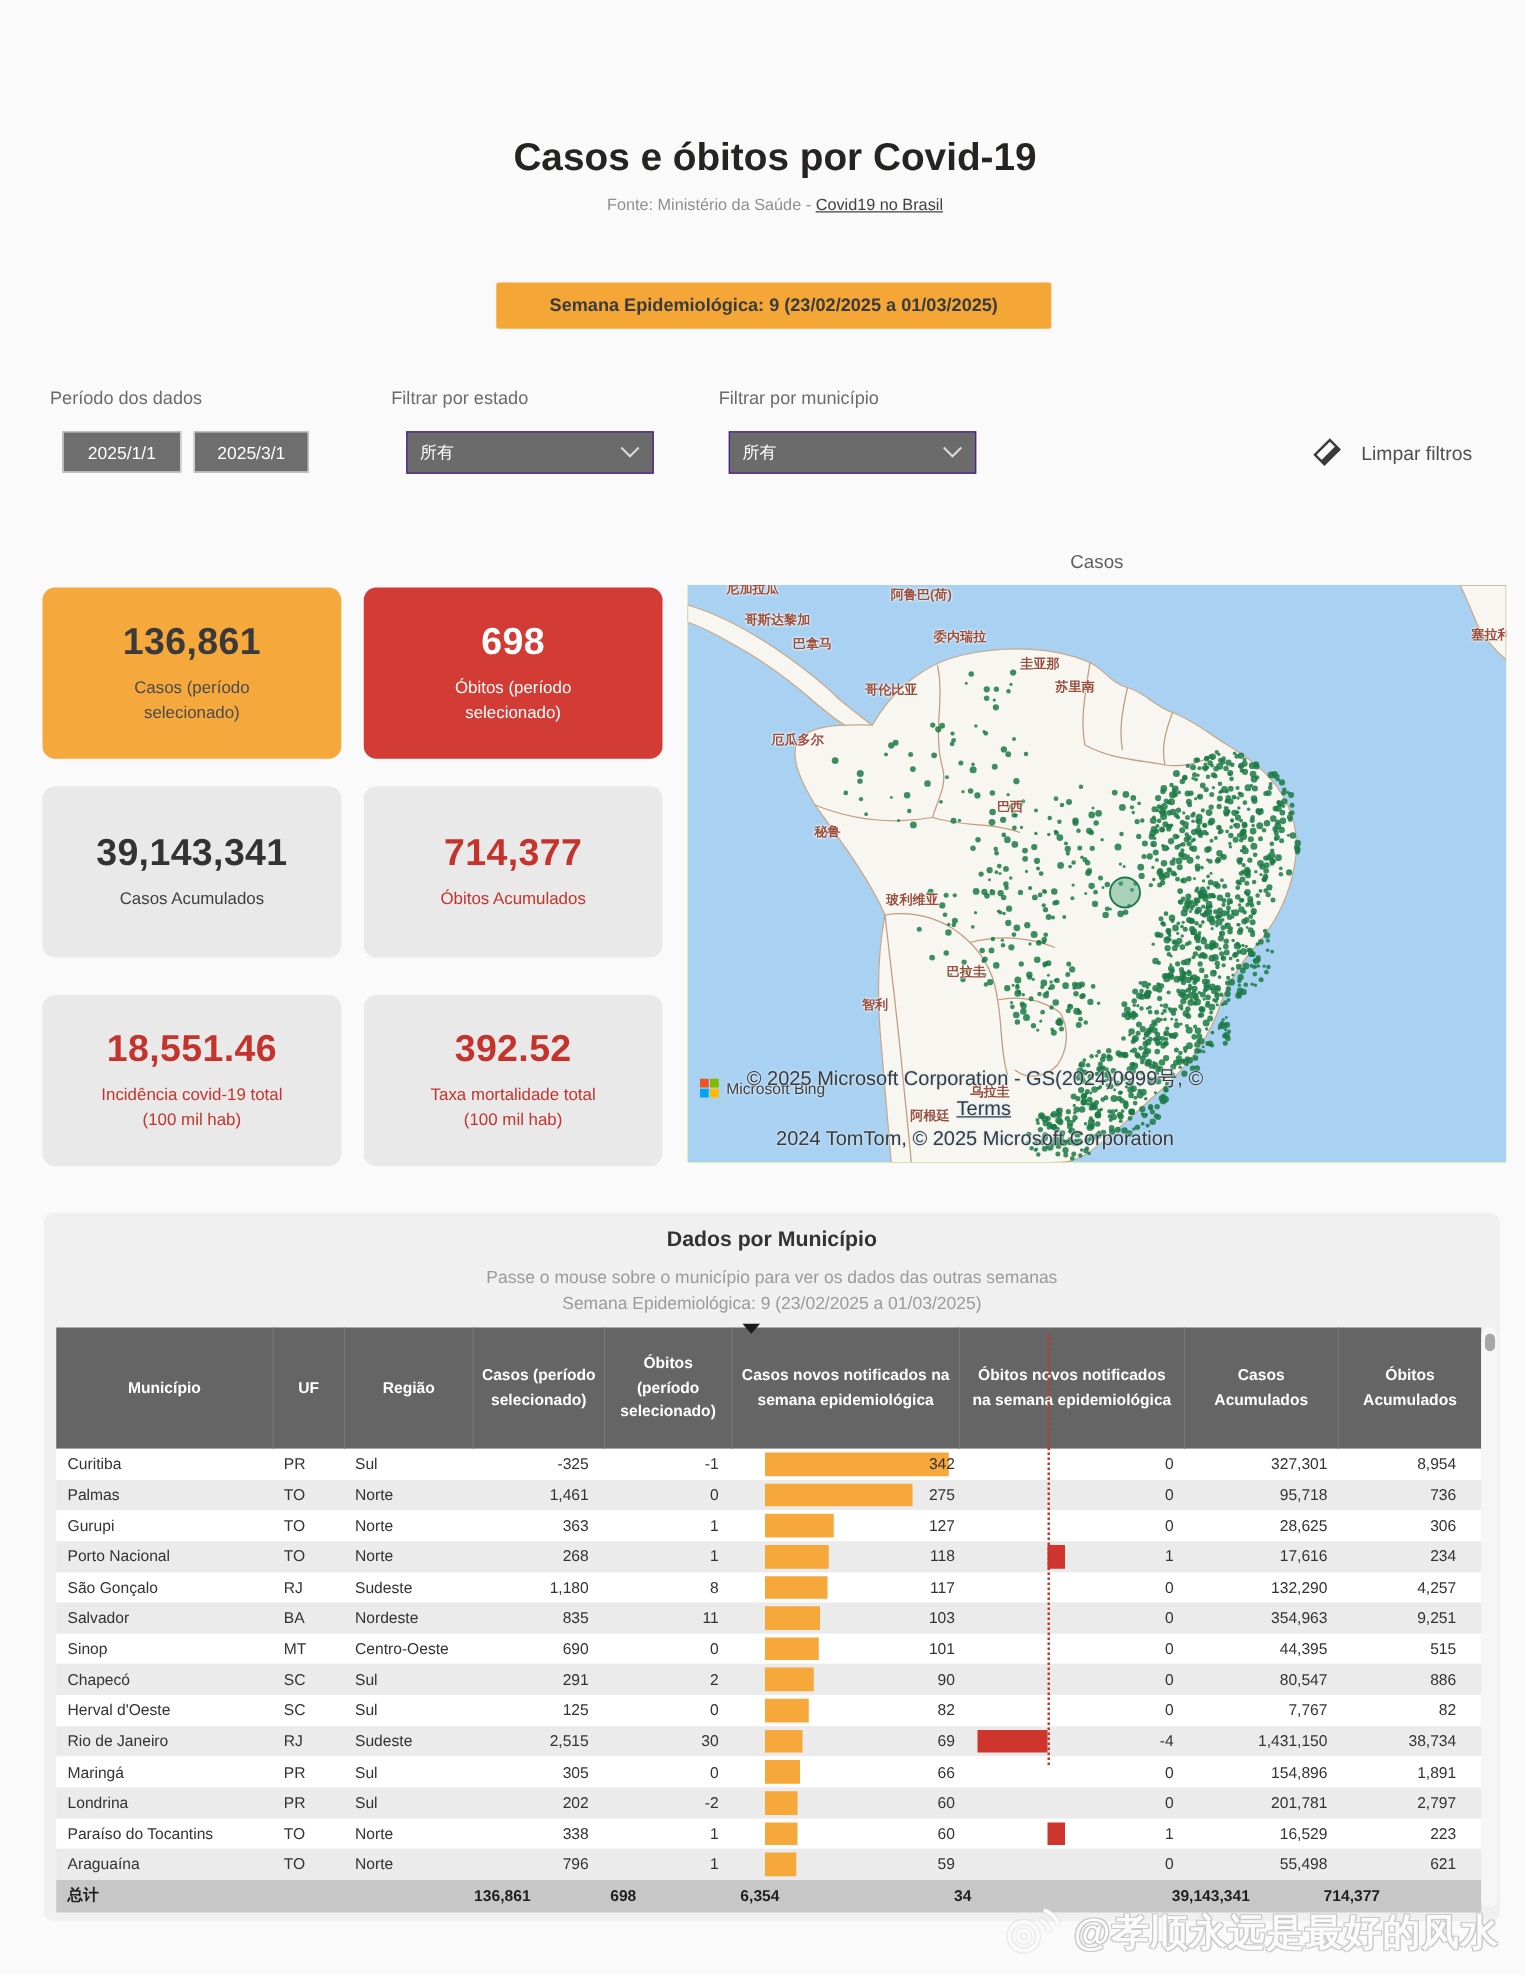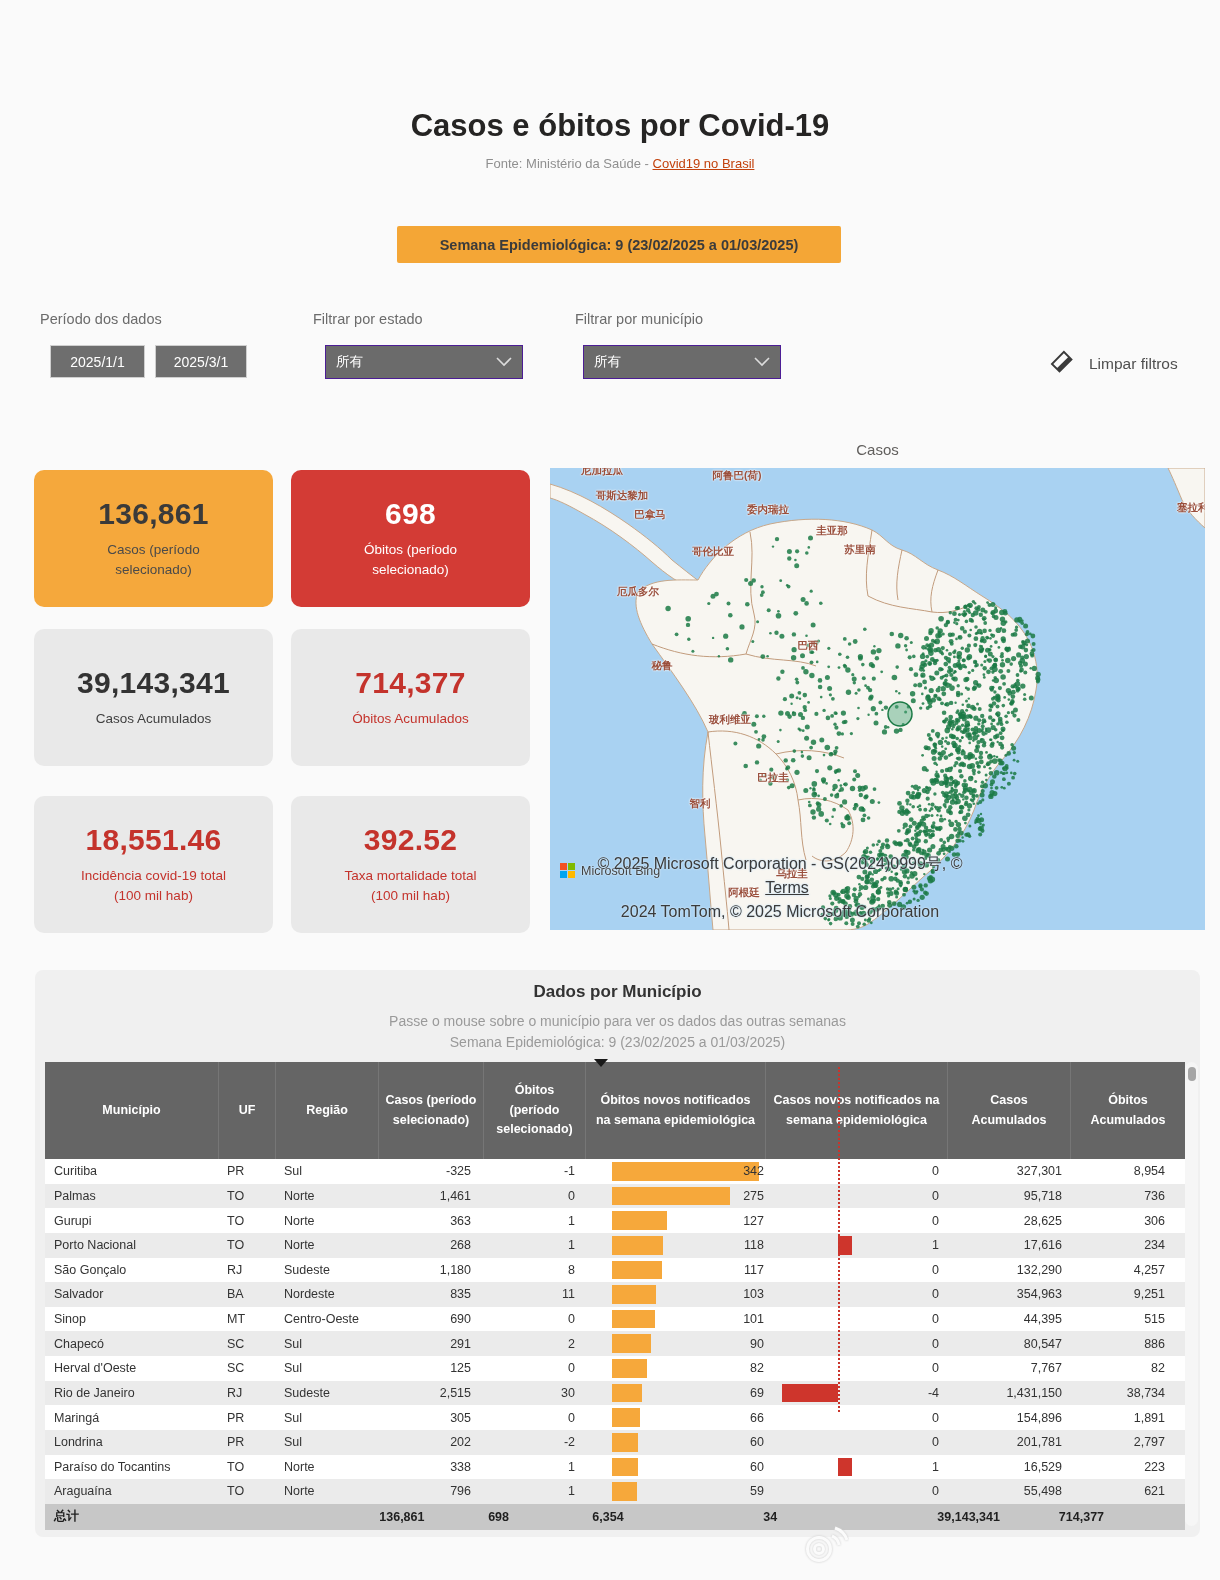--- a/index.html
+++ b/index.html
@@ -3,21 +3,21 @@
 <meta charset="utf-8">
 <style>
   html,body{margin:0;padding:0;background:#fff;}
   .page{position:relative;width:1220px;height:1580px;background:#FAFAFA;
         font-family:"Liberation Sans",sans-serif;overflow:hidden;color:#333;}
   
   .title{position:absolute;left:0;top:108px;width:1240px;text-align:center;
          font-size:31px;font-weight:bold;color:#252423;}
   .subtitle{position:absolute;left:0;top:156px;width:1240px;text-align:center;
             font-size:13px;color:#8f8f8f;}
-  .subtitle a{color:#c2410c;text-decoration:underline;cursor:pointer;}
+  .subtitle a{color:#404040;text-decoration:underline;cursor:pointer;}
   .banner{position:absolute;left:397px;top:226px;width:444px;height:37px;background:#F4A636;
           border-radius:2px;display:flex;align-items:center;justify-content:center;
           font-size:14.5px;font-weight:bold;color:#3b3b3b;}
   
   .flabel{position:absolute;font-size:14.5px;color:#6b6b6b;}
   .dateinput{position:absolute;height:33px;background:#6e6e6e;border:1px solid #cfcfcf;
              color:#fff;font-size:14px;display:flex;align-items:center;justify-content:center;
              box-sizing:border-box;cursor:text;}
   .dropdown{position:absolute;height:34px;width:198px;background:#6b6b6b;border:1px solid #4c1d95;
             color:#fff;font-size:13.5px;display:flex;align-items:center;box-sizing:border-box;
@@ -1684,22 +1684,22 @@
     <div class="ptitle">Dados por Município</div>
     <div class="phint1">Passe o mouse sobre o município para ver os dados das outras semanas</div>
     <div class="phint2">Semana Epidemiológica: 9 (23/02/2025 a 01/03/2025)</div>
     <div class="tbl" id="tbl">
         <div class="thead">
           <div class="hc" style="width: 173px;">Município</div>
           <div class="hc" style="width: 57px;">UF</div>
           <div class="hc" style="width: 103px;">Região</div>
           <div class="hc" style="width: 105px;">Casos (período selecionado)</div>
           <div class="hc" style="width: 102px;">Óbitos (período selecionado)</div>
+          <div class="hc" style="width: 182px;">Casos novos notificados na semana epidemiológica</div>
           <div class="hc" style="width: 180px;">Óbitos novos notificados na semana epidemiológica</div>
-          <div class="hc" style="width: 182px;">Casos novos notificados na semana epidemiológica</div>
           <div class="hc" style="width: 123px;">Casos Acumulados</div>
           <div class="hc" style="width: 115px;">Óbitos Acumulados</div>
         </div>
         <div class="trow odd">
           <div class="c left" style="width: 173px;">Curitiba</div>
           <div class="c left" style="width: 57px;">PR</div>
           <div class="c left" style="width: 103px;">Sul</div>
           <div class="c right" style="width: 105px; padding-right: 12px;">-325</div>
           <div class="c right" style="width: 102px; padding-right: 10px;">-1</div>
           <div class="c barcell" style="width: 182px;">
@@ -1946,15 +1946,16 @@
     <span>
       <svg width="46" height="40" viewBox="0 0 46 40">
         <g fill="none" stroke="#fbfbfb" stroke-width="3" style="filter:drop-shadow(0 0 1px #c9c9c9)">
           <circle cx="16" cy="25" r="11.5"></circle>
           <circle cx="16" cy="25" r="4.5"></circle>
           <path d="M29 12 A 11 11 0 0 1 36 21"></path>
           <path d="M32 4 A 19 19 0 0 1 44 16"></path>
         </g>
       </svg>
     </span>
+    <span class="wtext">@孝顺永远是最好的风水</span>
   </div>
 
 </div>
 
 </body></html>

